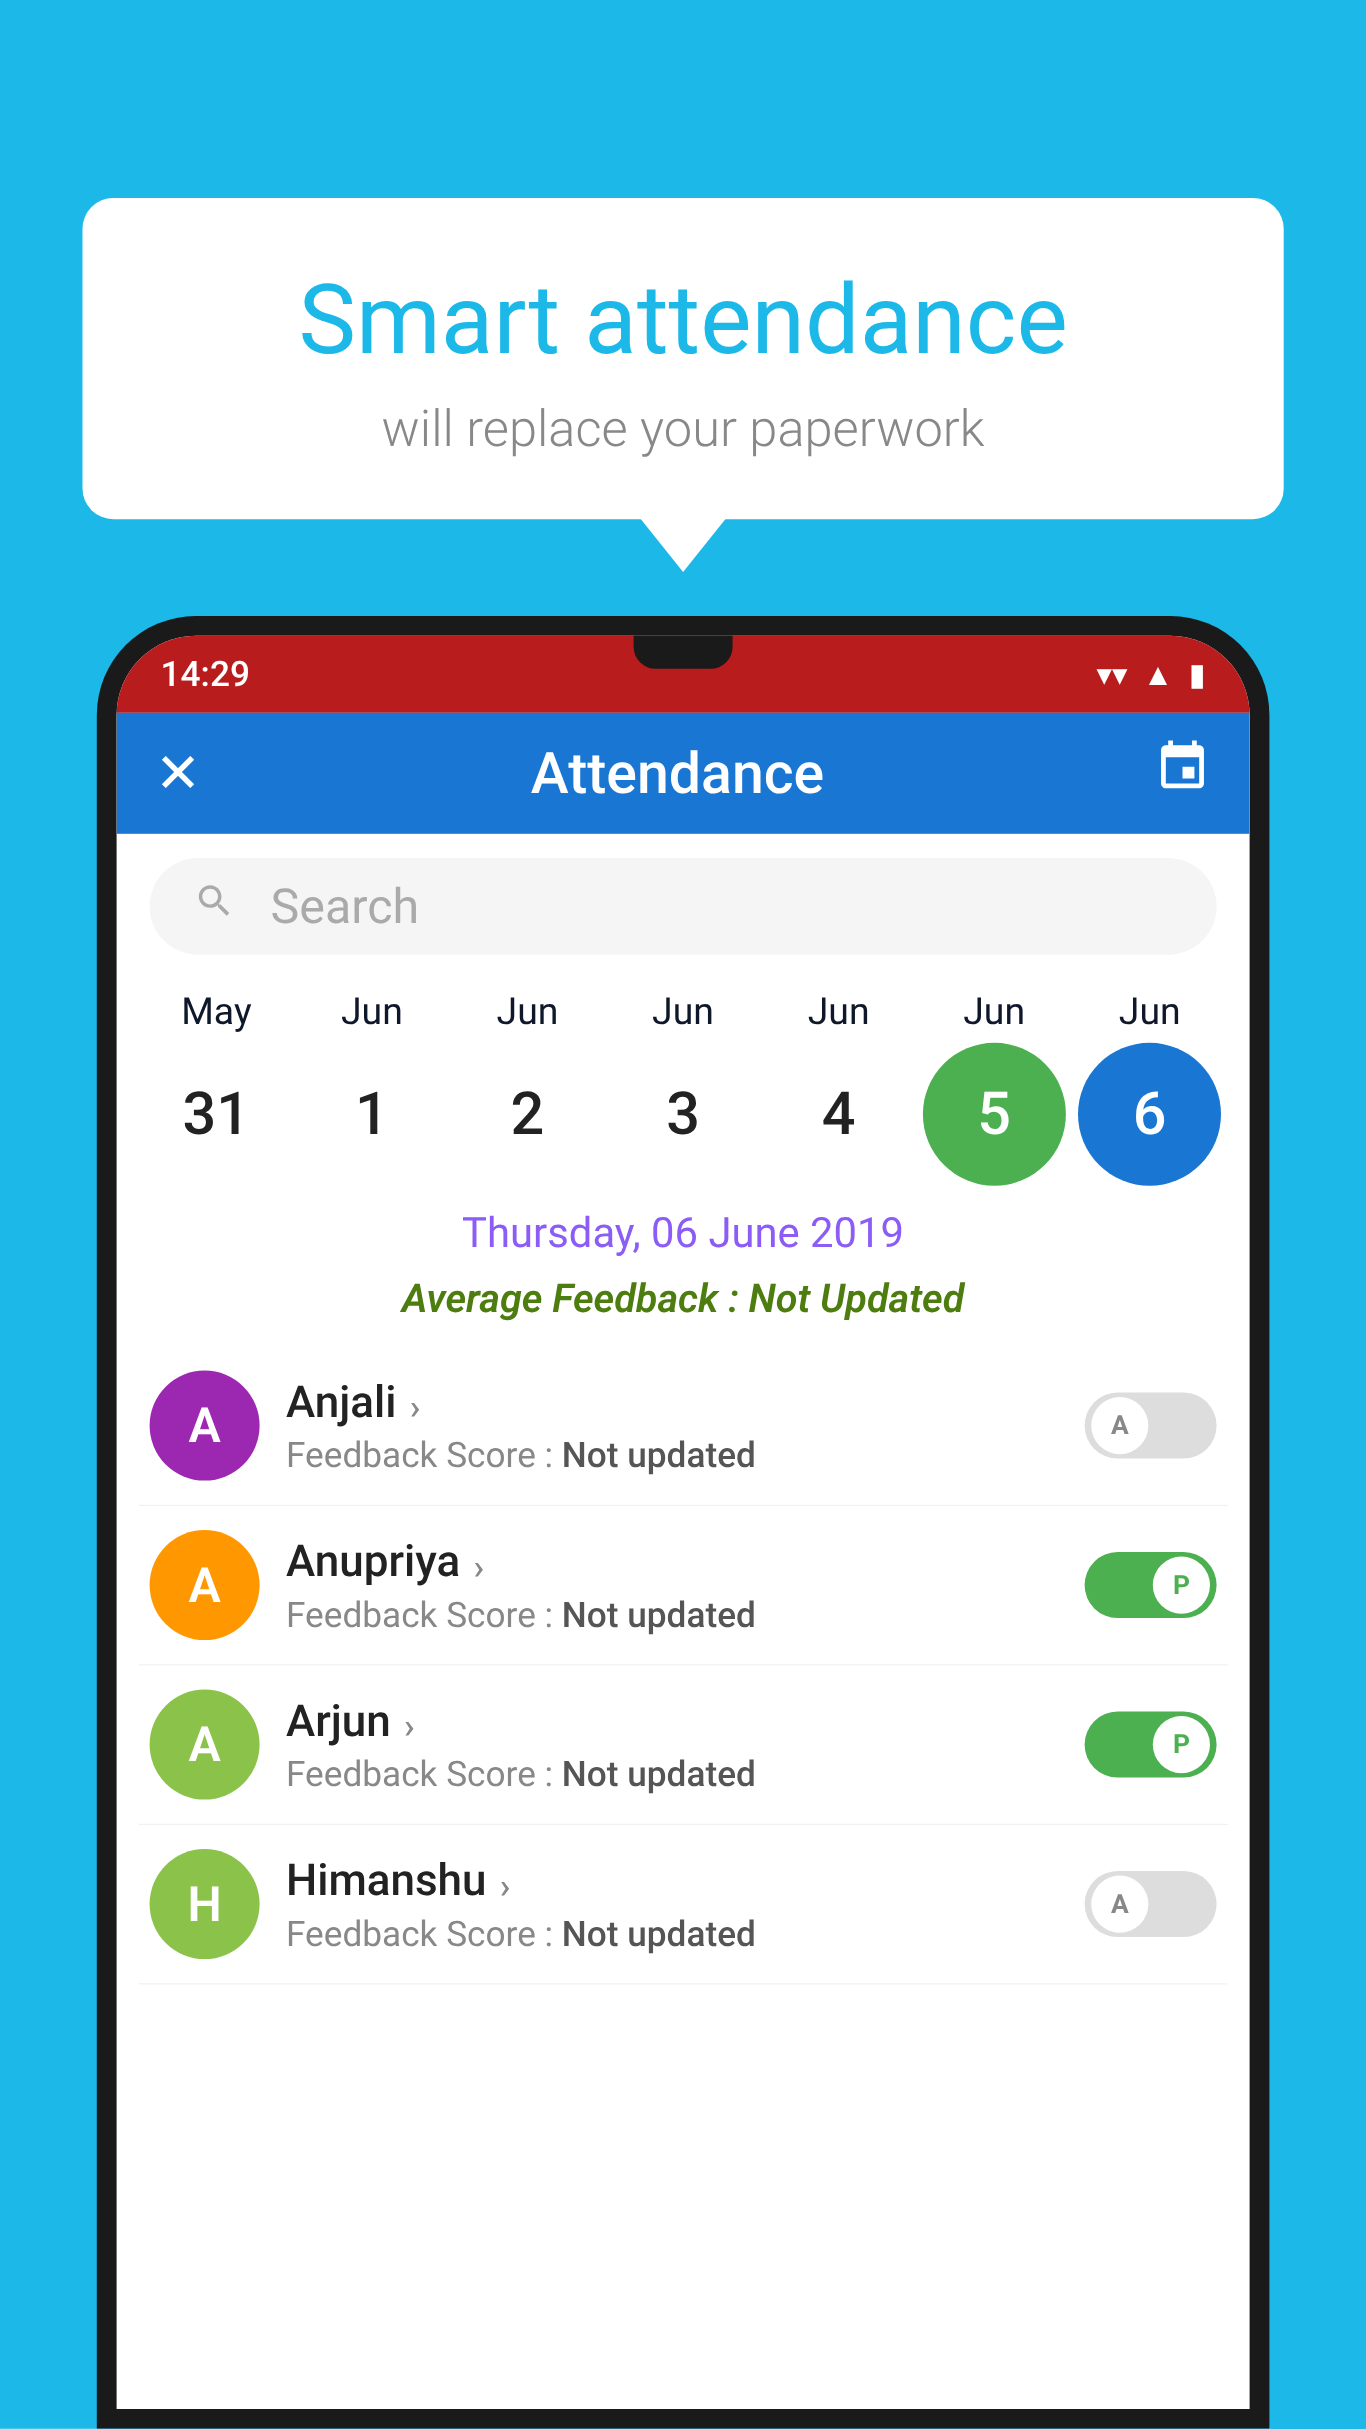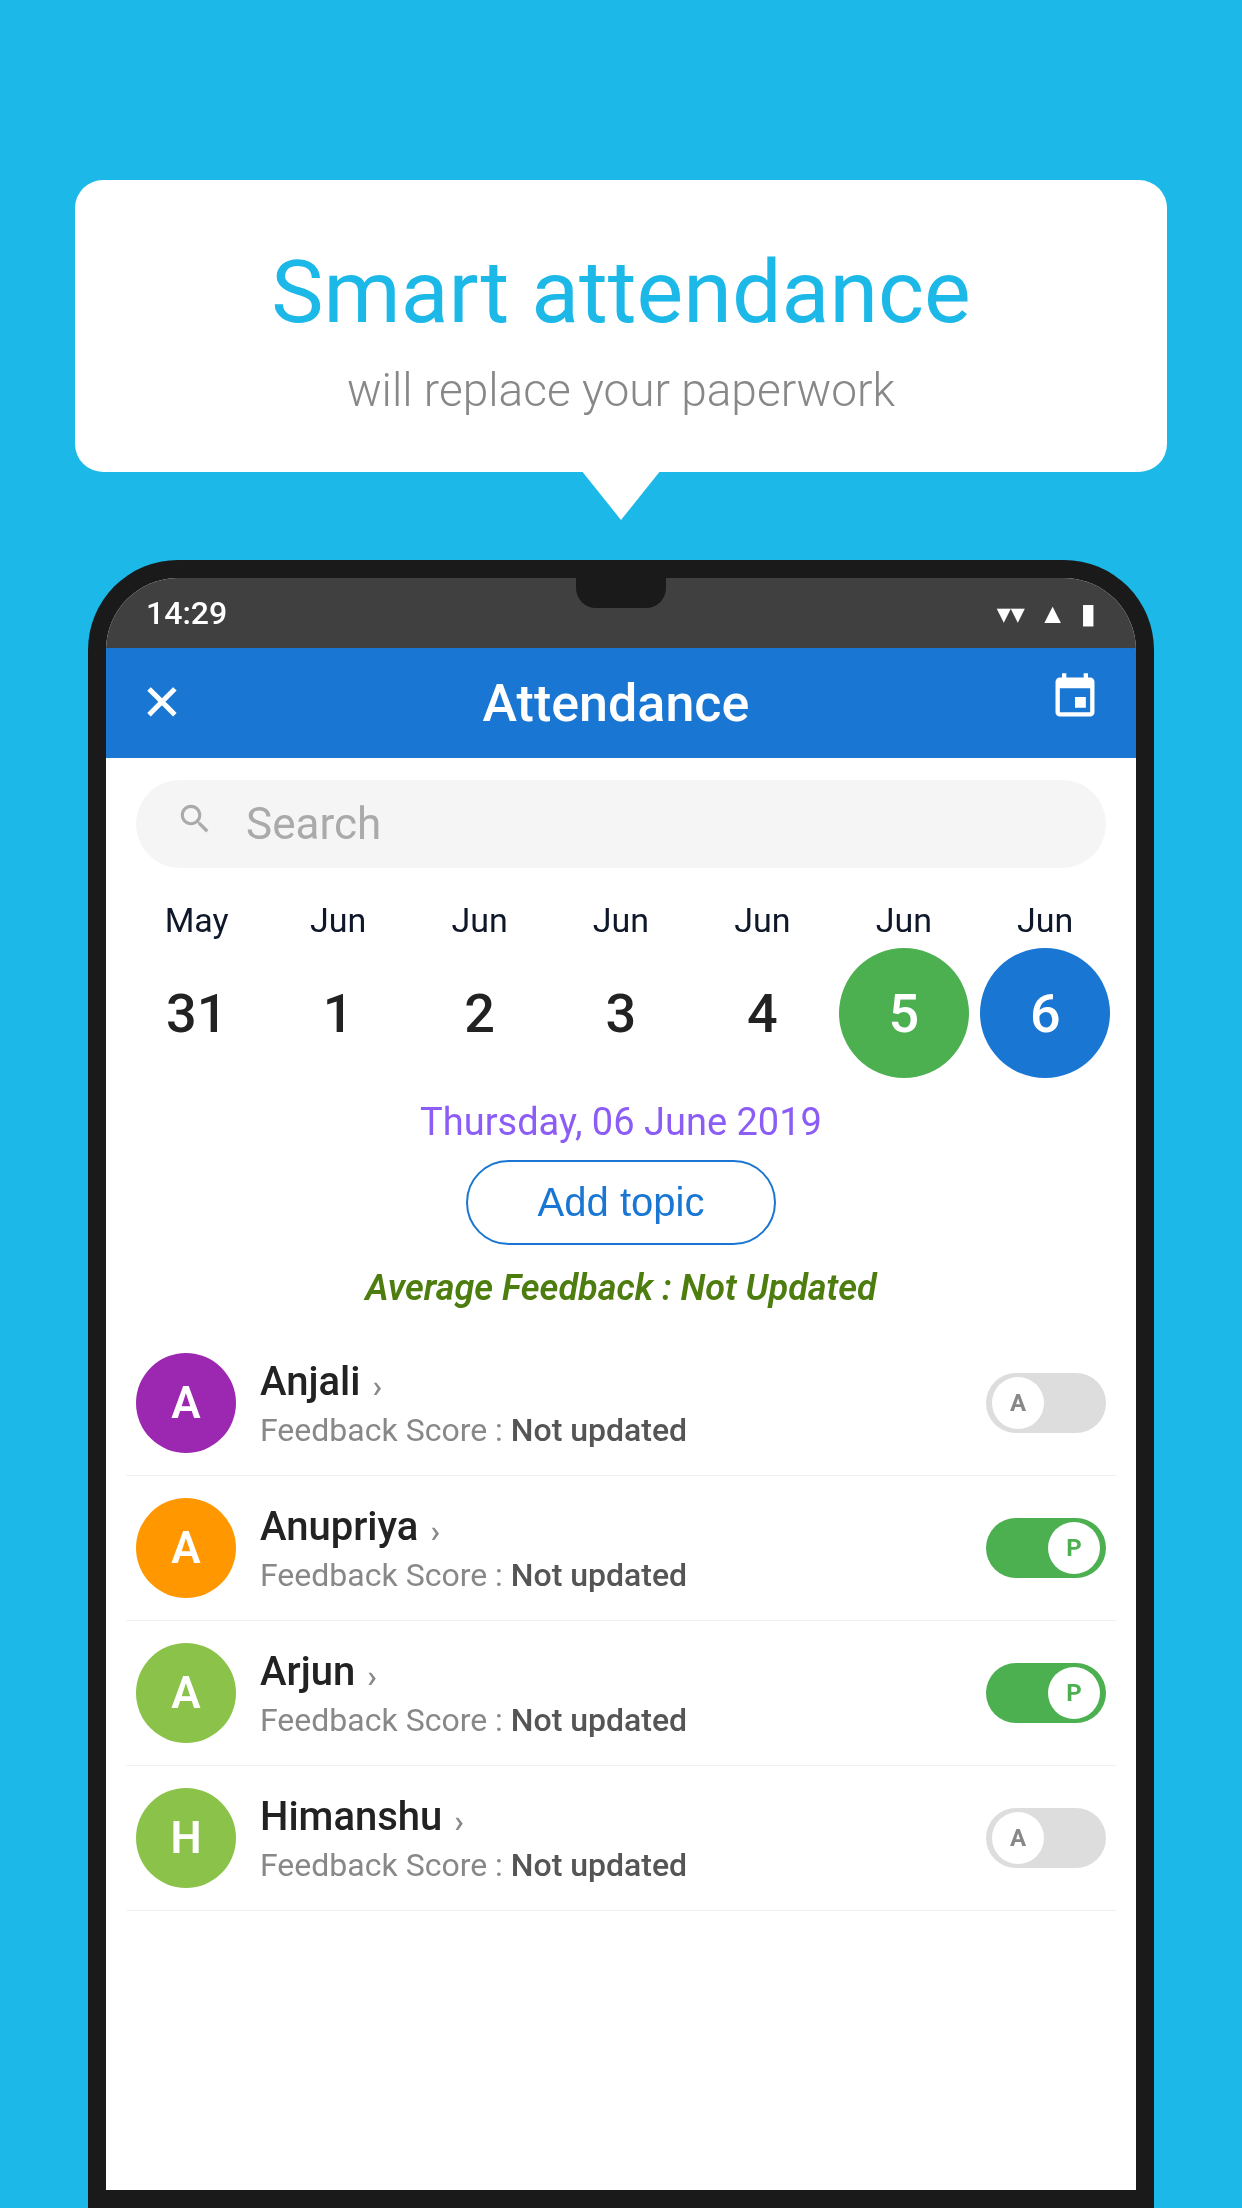--- a/index.html
+++ b/index.html
@@ -64,21 +64,21 @@
     .phone-screen {
       background: white;
       border-radius: 72px 72px 0 0;
       overflow: hidden;
       height: 100%;
       position: relative;
     }
 
     
     .status-bar {
-      background: #404040;
+      background: #b91c1c;
       height: 70px;
       display: flex;
       align-items: center;
       justify-content: space-between;
       padding: 0 40px;
     }
     .status-time {
       color: white;
       font-size: 32px;
       font-weight: 500;
@@ -370,21 +370,20 @@
           <div class="cal-date">4</div>
           <div class="cal-date today">5</div>
           <div class="cal-date selected">6</div>
         </div>
     </div>
 
     <div class="date-info">
       <div class="selected-date">Thursday, 06 June 2019</div>
     </div>
 
-    <button class="add-topic-btn">Add topic</button>
 
     <div class="feedback-summary">
       <span>Average Feedback : </span><span>Not Updated</span>
     </div>
 
     <div class="student-list" id="student-list">
     <div class="student-row">
           <div class="avatar" style="background: rgb(156, 39, 176);">A</div>
           <div class="student-info">
             <div class="student-name">Anjali <span class="chevron">›</span></div>

